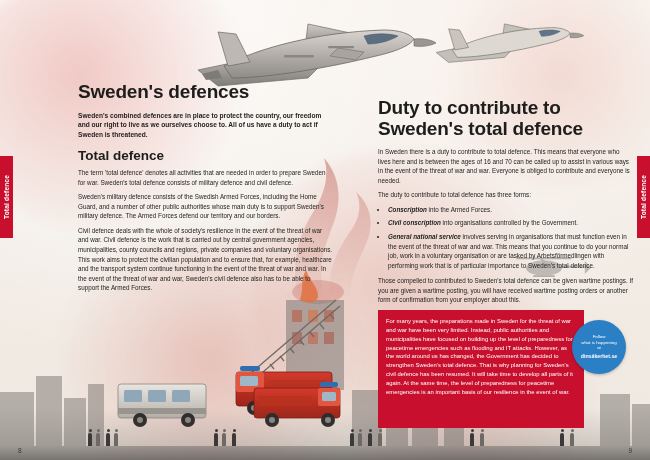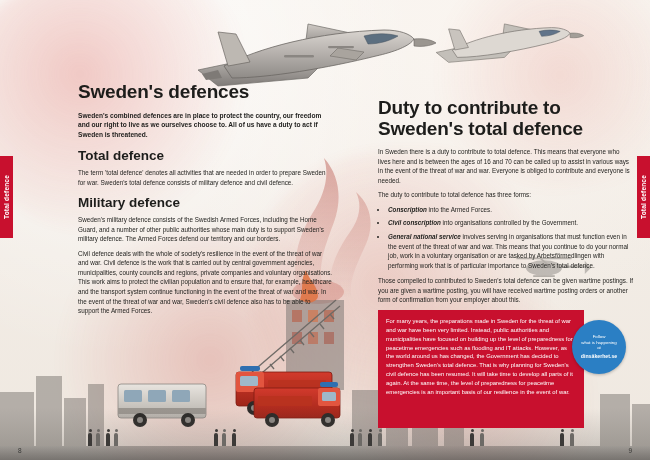--- a/index.html
+++ b/index.html
@@ -355,21 +355,20 @@
     <span>Total defence</span>
   </div>
 
   <div class="col col-left" style="top:82px;">
     <h1 class="page-title">Sweden's defences</h1>
     <p class="lead">Sweden's combined defences are in place to protect the country, our freedom and our right to live as we ourselves choose to. All of us have a duty to act if Sweden is threatened.</p>
 
     <h2 class="sec">Total defence</h2>
     <p class="body">The term 'total defence' denotes all activities that are needed in order to prepare Sweden for war. Sweden's total defence consists of military defence and civil defence.</p>
 
-    <h2 class="sec">Military defence</h2>
     <p class="body">Sweden's military defence consists of the Swedish Armed Forces, including the Home Guard, and a number of other public authorities whose main duty is to support Sweden's military defence. The Armed Forces defend our territory and our borders.</p>
 
     <p class="body">Civil defence deals with the whole of society's resilience in the event of the threat of war and war. Civil defence is the work that is carried out by central government agencies, municipalities, county councils and regions, private companies and voluntary organisations. This work aims to protect the civilian population and to ensure that, for example, healthcare and the transport system continue functioning in the event of the threat of war and war. In the event of the threat of war and war, Sweden's civil defence also has to be able to support the Armed Forces.</p>
   </div>
 
   <div class="col col-right" style="top:72px;">
     <h1 class="page-title">Duty to contribute to Sweden's total defence</h1>
     <p class="body">In Sweden there is a duty to contribute to total defence. This means that everyone who lives here and is between the ages of 16 and 70 can be called up to assist in various ways in the event of the threat of war and war. Everyone is obliged to contribute and everyone is needed.</p>
     <p class="body">The duty to contribute to total defence has three forms:</p>
 

